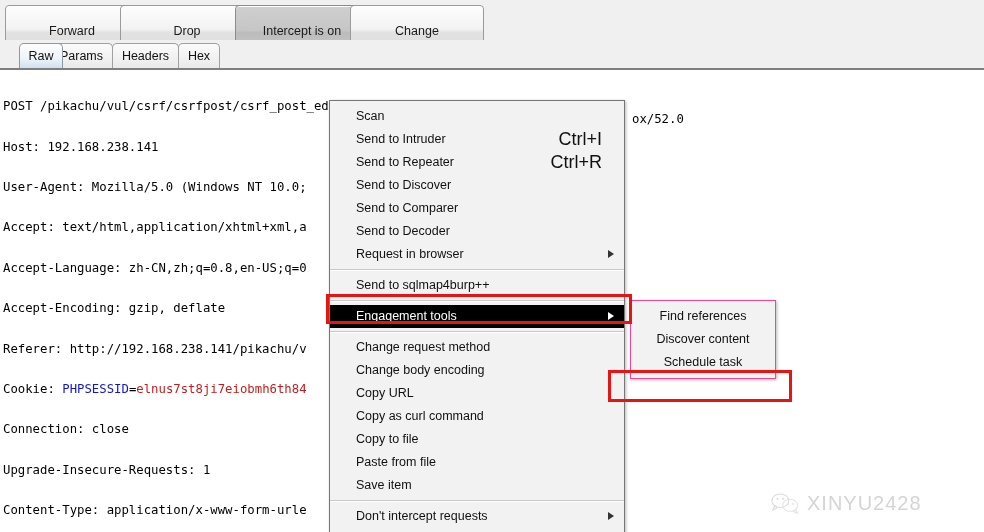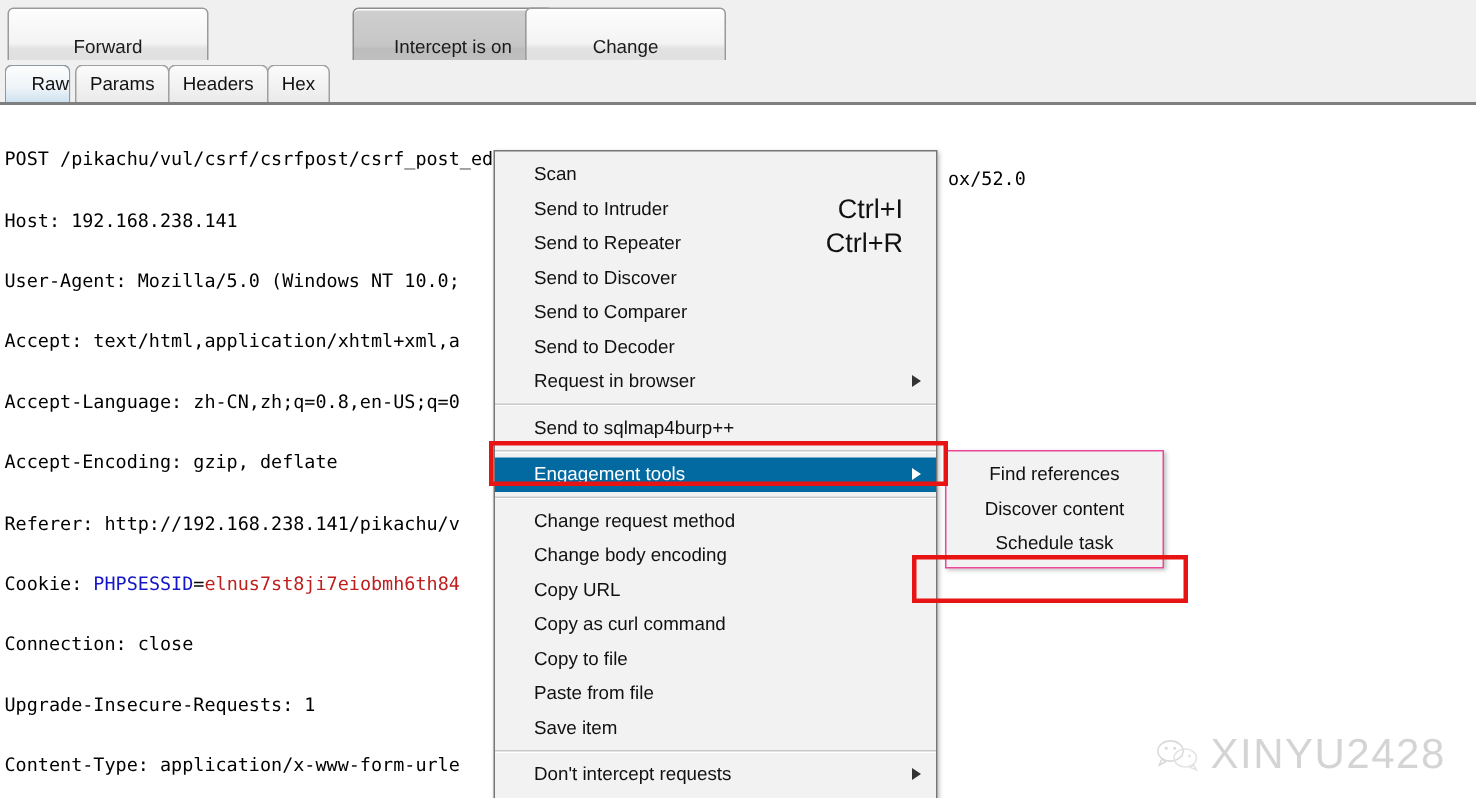--- a/index.html
+++ b/index.html
@@ -77,21 +77,21 @@
     text-align: center;
     color: #111;
     cursor: default;
     z-index: 2;
   }
   .tab.selected {
     background: linear-gradient(to bottom, #fdfdfd 0%, #eef4f9 60%, #cfe2ef 100%);
     border-color: #8d9aa4;
     z-index: 3;
   }
-  #tab-raw     { left: 3px;   width: 42px; text-align: right; }
+  #tab-raw     { left: 19px;   width: 42px; }
   #tab-params  { left: 50px;  width: 61px; }
   #tab-headers { left: 112px; width: 65px; }
   #tab-hex     { left: 178px; width: 40px; }
 
   
   #reqtext {
     position: absolute;
     left: 0; top: 72px;
     width: 984px; height: 460px;
     background: #ffffff;
@@ -140,21 +140,21 @@
   .mi .arrow {
     position: absolute;
     right: 10px;
     top: 7px;
     width: 0; height: 0;
     border-left: 6px solid #333;
     border-top: 4.5px solid transparent;
     border-bottom: 4.5px solid transparent;
   }
   .mi.sel {
-    background: #0369a1;
+    background: #000000;
     color: #ffffff;
   }
   .mi.sel .arrow { border-left-color: #ffffff; }
   .msep {
     height: 1px;
     margin: 3px 0 3px 0;
     background: #c8c8c8;
     border-bottom: 1px solid #ffffff;
   }
 
@@ -191,31 +191,32 @@
     width: 200px; height: 34px;
     z-index: 30;
     display: flex;
     align-items: center;
     gap: 7px;
     opacity: 0.42;
     pointer-events: none;
   }
   #watermark .wm-text {
     font-family: "Liberation Sans", sans-serif;
-    font-size: 28px;
+    font-size: 20px;
     letter-spacing: 1px;
     color: #9a9a9a;
   }
   .wm-logo { width: 30px; height: 24px; }
 </style>
 </head>
 <body>
 
 <div id="toolbar">
   <div class="tb-btn" id="btn-forward">Forward</div>
+  <div class="tb-btn" id="btn-drop">Drop</div>
   <div class="tb-btn active" id="btn-intercept">Intercept is on</div>
   <div class="tb-btn" id="btn-action">Change</div>
 </div>
 
 <div id="tabstrip">
   <div class="tab selected" id="tab-raw">Raw</div>
   <div class="tab" id="tab-params">Params</div>
   <div class="tab" id="tab-headers">Headers</div>
   <div class="tab" id="tab-hex">Hex</div>
 </div>

